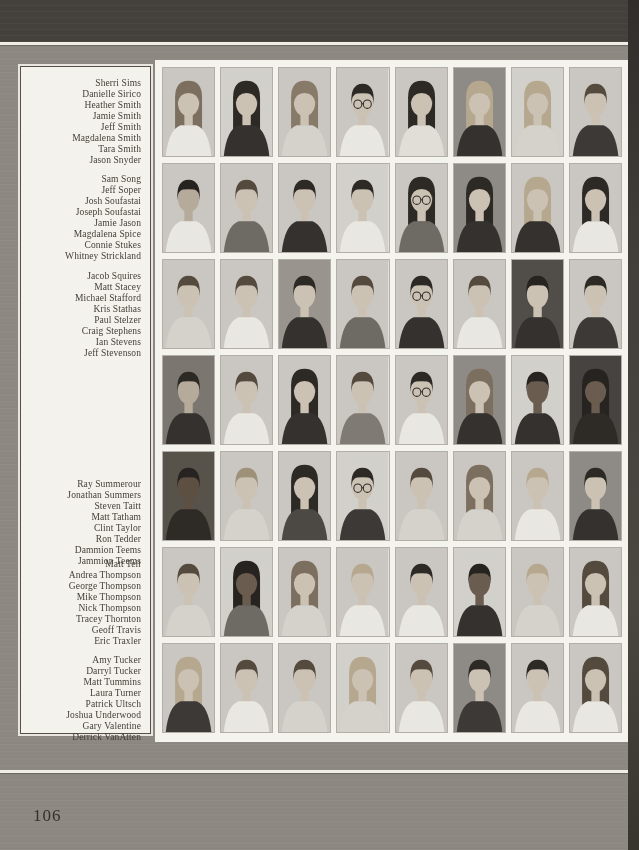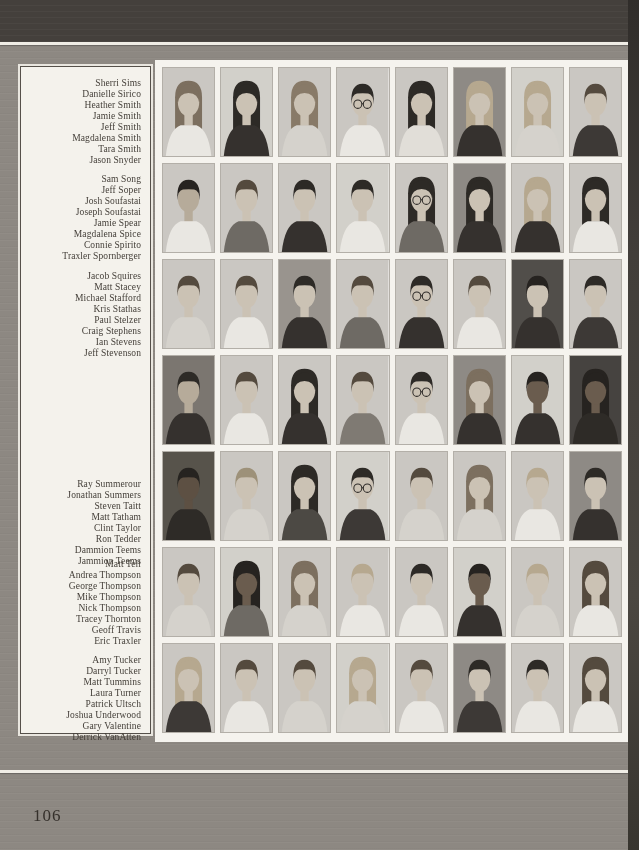--- a/index.html
+++ b/index.html
@@ -67,24 +67,24 @@
         <div class="student-name">Jeff Smith</div>
         <div class="student-name">Magdalena Smith</div>
         <div class="student-name">Tara Smith</div>
         <div class="student-name">Jason Snyder</div>
       </div>
       <div class="name-group" style="top: 107px;">
         <div class="student-name">Sam Song</div>
         <div class="student-name">Jeff Soper</div>
         <div class="student-name">Josh Soufastai</div>
         <div class="student-name">Joseph Soufastai</div>
-        <div class="student-name">Jamie Spear</div>
+        <div class="student-name">Jamie Jason</div>
         <div class="student-name">Magdalena Spice</div>
-        <div class="student-name">Connie Spirito</div>
-        <div class="student-name">Traxler Spornberger</div>
+        <div class="student-name">Connie Stukes</div>
+        <div class="student-name">Whitney Strickland</div>
       </div>
       <div class="name-group" style="top: 204px;">
         <div class="student-name">Jacob Squires</div>
         <div class="student-name">Matt Stacey</div>
         <div class="student-name">Michael Stafford</div>
         <div class="student-name">Kris Stathas</div>
         <div class="student-name">Paul Stelzer</div>
         <div class="student-name">Craig Stephens</div>
         <div class="student-name">Ian Stevens</div>
         <div class="student-name">Jeff Stevenson</div>

